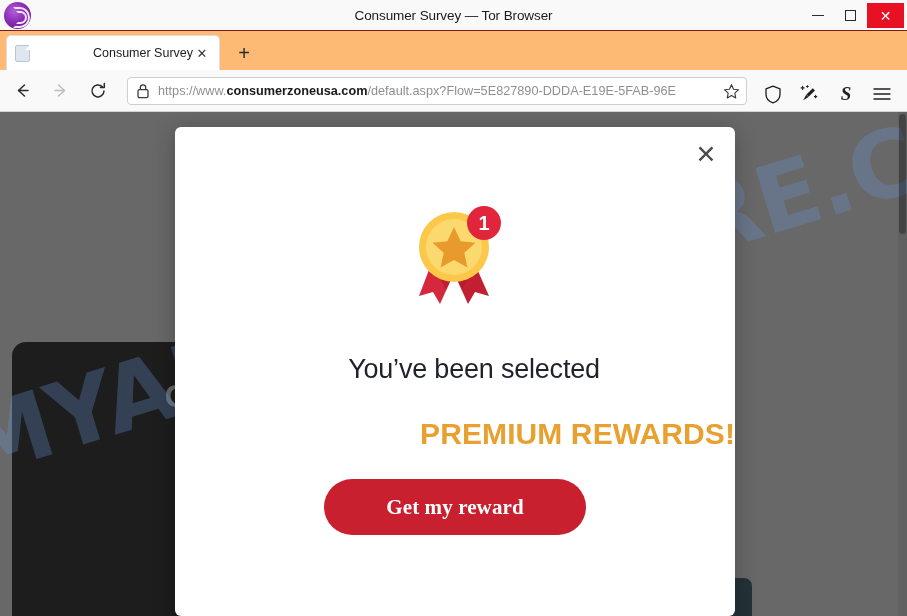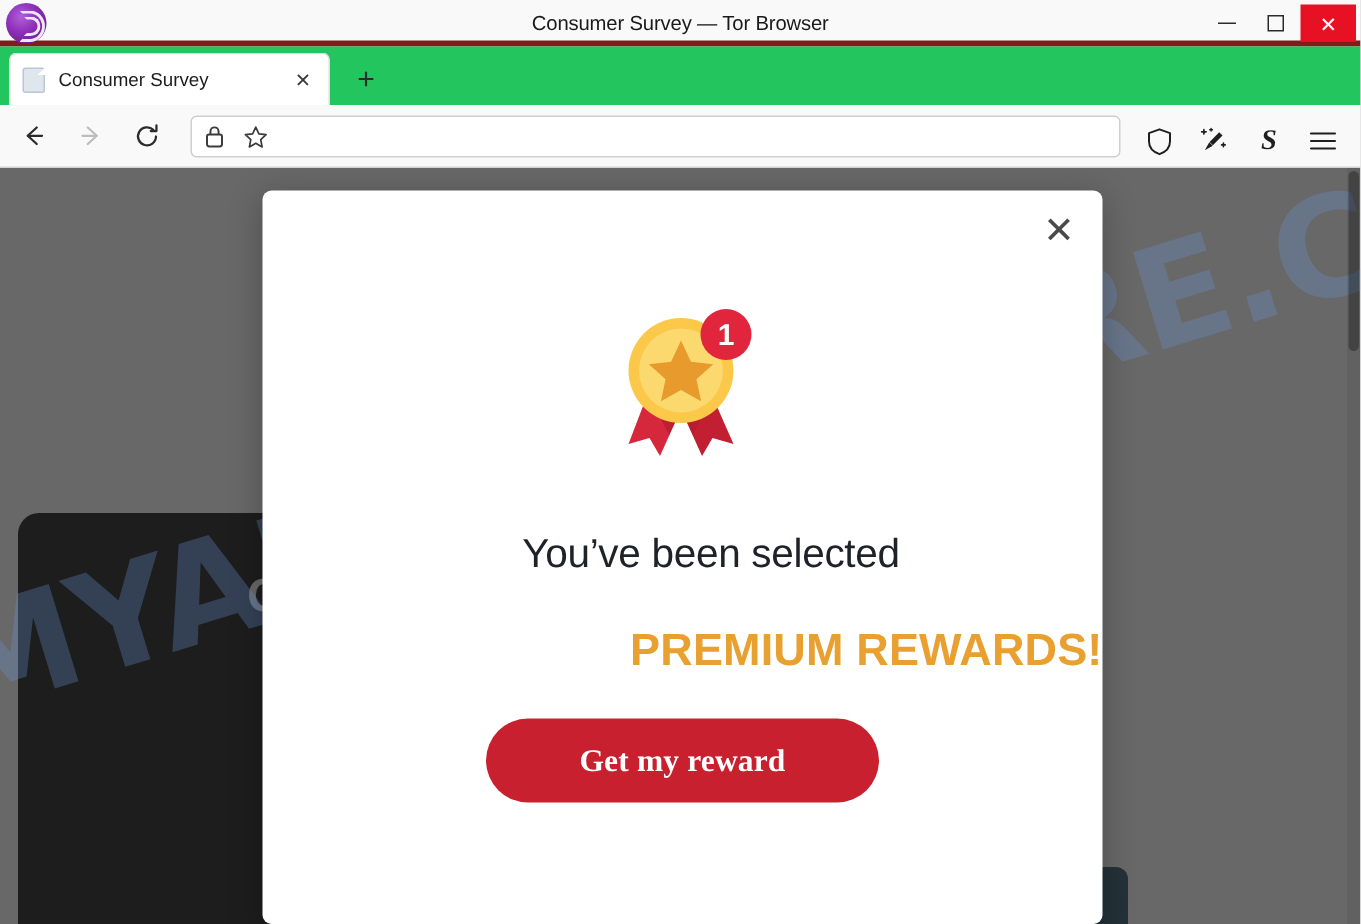--- a/index.html
+++ b/index.html
@@ -7,21 +7,21 @@
     width:907px; height:616px; overflow:hidden;
     font-family:"Liberation Sans", sans-serif;
     background:#ffffff;
   }
   #app { position:relative; width:907px; height:616px; background:#f0f0f0; }
 
   
   .titlebar {
     position:absolute; left:0; top:0; width:907px; height:31px;
     background:#f9f9f9; display:flex; align-items:center;
-    border-bottom:4px solid #7f1d1d;
+    border-bottom:1px solid #7f1d1d;
   }
   .tor-logo {
     position:absolute; left:4px; top:2px; width:27px; height:27px;
     border-radius:50%;
     background:radial-gradient(circle at 38% 34%, #b060d8 0%, #8e2fb8 42%, #6b1f8e 78%, #5a1578 100%);
     overflow:hidden;
   }
   .tor-logo::before {
     content:""; position:absolute; left:9px; top:5px;
     width:13px; height:17px;
@@ -50,21 +50,22 @@
   .win-btn.close {
     width:37px; height:25px; margin-top:3px; margin-right:3px;
     background:#e81123; color:#ffffff; font-size:14px;
   }
   .glyph-min { display:block; width:12px; height:1.5px; background:#2b2b2b; }
   .glyph-max { display:block; width:11px; height:11px; border:1.5px solid #2b2b2b; }
 
   
   .tabstrip {
     position:absolute; left:0; top:31px; width:907px; height:39px;
-    background:#22c55e;
+    background:#fdba74;
+    text-align:right;
   }
   .tab {
     position:absolute; left:6px; top:4px; width:214px; height:35px;
     background:#ffffff; border:1px solid #dedede; border-bottom:none;
     border-radius:5px 5px 0 0;
     display:flex; align-items:center; padding:0 8px;
   }
   .tab-favicon {
     width:15px; height:17px; flex:0 0 auto; margin-right:9px;
     background:#dfe6ee; border:1px solid #b9c6d4; border-radius:2px;
@@ -282,20 +283,21 @@
         <path d="M15 9 A6 6 0 1 1 13.2 4.6" fill="none" stroke="#2b2b2b" stroke-width="1.5" stroke-linecap="round"></path>
         <path d="M15.3 1.6 L15.3 5.4 L11.5 5.4" fill="none" stroke="#2b2b2b" stroke-width="1.5" stroke-linecap="round" stroke-linejoin="round"></path>
       </svg>
     </div>
 
     <div class="urlbar">
       <svg class="lock-icon" viewBox="0 0 14 16">
         <rect x="2" y="6.6" width="10" height="8" rx="1.4" fill="none" stroke="#3c3c3c" stroke-width="1.3"></rect>
         <path d="M4.3 6.6 V4.6 a2.7 2.7 0 0 1 5.4 0 V6.6" fill="none" stroke="#3c3c3c" stroke-width="1.3"></path>
       </svg>
+      <span class="url-text"><span>https://www.</span><span class="host">consumerzoneusa.com</span><span>/default.aspx?Flow=5E827890-DDDA-E19E-5FAB-96E</span></span>
       <svg class="star-icon" viewBox="0 0 18 18">
         <path d="M9 1.8 L11.2 6.6 L16.3 7.2 L12.5 10.7 L13.5 15.8 L9 13.3 L4.5 15.8 L5.5 10.7 L1.7 7.2 L6.8 6.6 Z" fill="none" stroke="#3a3a3a" stroke-width="1.2" stroke-linejoin="round"></path>
       </svg>
     </div>
 
     <div class="tool-icon ti-shield">
       <svg width="18" height="19" viewBox="0 0 18 19">
         <path d="M9 1.2 L16 3.8 V9.4 C16 13.6 12.8 16.5 9 17.8 C5.2 16.5 2 13.6 2 9.4 V3.8 Z" fill="none" stroke="#1f1f1f" stroke-width="1.3" stroke-linejoin="round"></path>
       </svg>
     </div>

